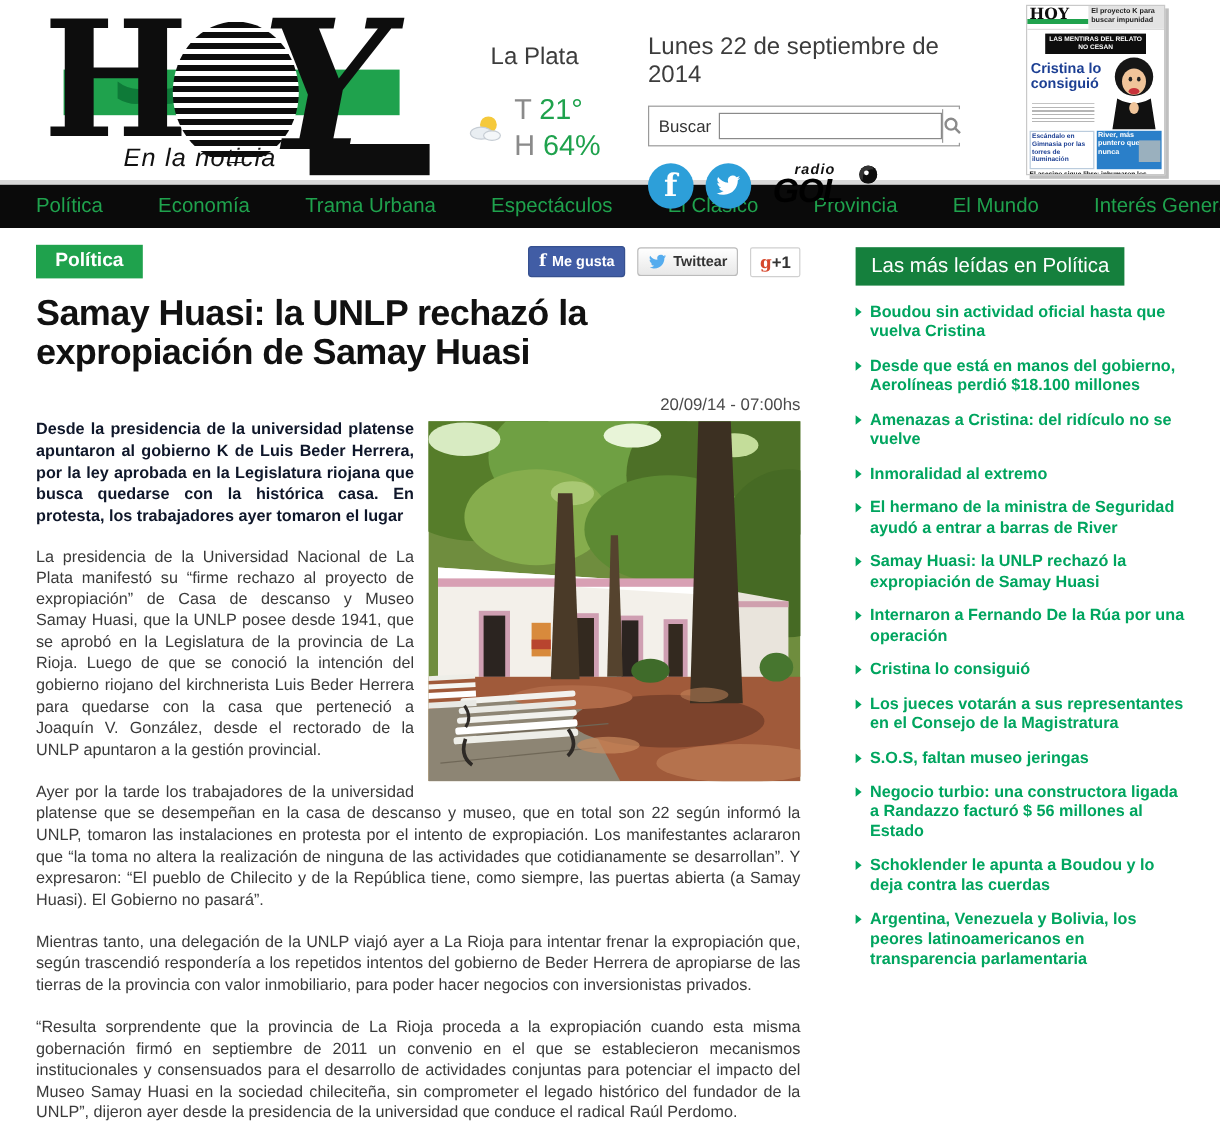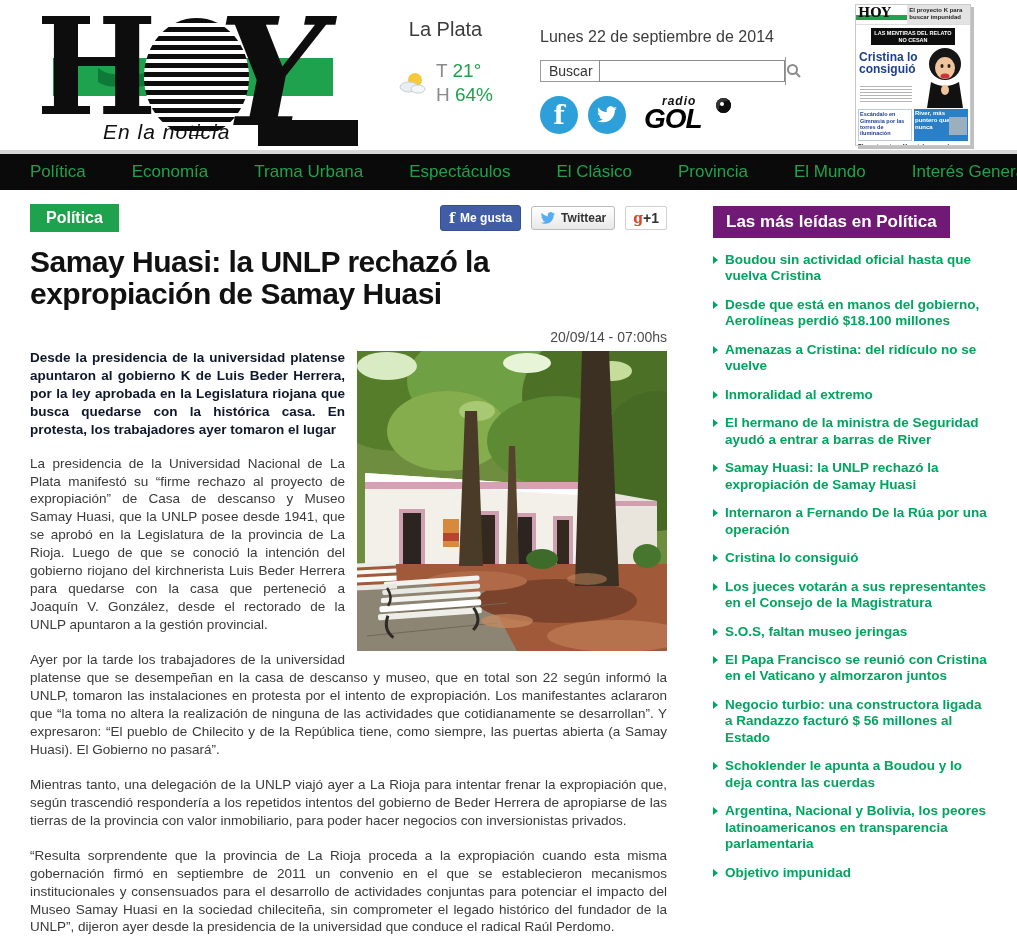--- a/index.html
+++ b/index.html
@@ -18,31 +18,31 @@
   .logo-book { position:absolute; left:88px; top:58px; width:60px; height:26px; }
   .logo-book svg { width:100%; height:100%; }
   .logo-h, .logo-y { position:absolute; font-family:"DejaVu Serif", serif; font-weight:bold; color:#0d0d0d; }
   .logo-h { left:28px; top:-14px; font-size:128px; transform:scaleY(1.05); }
   .logo-y { left:210px; top:-22px; font-size:150px; font-style:italic; }
   .logo-o { position:absolute; left:136px; top:12px; width:105px; height:118px; border-radius:50%;
     background:repeating-linear-gradient(#0d0d0d 0 5px, #ffffff 5px 9px); }
   .logo-tagline { position:absolute; left:95px; bottom:2px; font-style:italic; font-size:21px; color:#111; letter-spacing:1px; }
   .logo-tagline-bar { position:absolute; left:250px; bottom:0; width:100px; height:26px; background:#0d0d0d; }
 
-  .weather { position:absolute; left:378px; top:18px; width:135px; text-align:center; }
+  .weather { position:absolute; left:378px; top:36px; width:135px; text-align:center; }
   .weather-city { font-size:20px; color:#3c3c3c; }
   .weather-rows { margin-top:18px; display:flex; align-items:center; justify-content:center; gap:8px; }
   .weather-icon { width:30px; height:26px; }
-  .weather-vals { text-align:left; font-size:19px; line-height:1.25; }
+  .weather-vals { text-align:left; font-size:24px; line-height:1.25; }
   .wlabel { color:#8a8a8a; }
   .wval { color:#1fa24d; }
 
   .mid { position:absolute; left:540px; top:28px; width:270px; }
-  .date-line { font-size:16px; color:#3c3c3c; }
-  .search-box { margin-top:14px; display:flex; align-items:center; border:1px solid #9a9a9a; height:22px; width:260px; background:#fff; }
+  .date-line { font-size:20px; color:#3c3c3c; }
+  .search-box { margin-top:14px; display:flex; align-items:center; border:1px solid #9a9a9a; height:34px; width:260px; background:#fff; }
   .search-label { font-size:14px; color:#333; padding:0 6px 0 8px; }
   .search-input { flex:1; height:22px; border:1px solid #8a8a8a; font-size:13px; padding:0 4px;
     font-family:"Liberation Sans", sans-serif; outline:none; }
   .search-btn { width:34px; height:28px; border:none; background:#fff; border-left:1px solid #9a9a9a; cursor:pointer;
     display:flex; align-items:center; justify-content:center; }
   .social-row { margin-top:12px; display:flex; align-items:center; gap:10px; }
   .soc-circle { width:38px; height:38px; border-radius:50%; background:#2d9fd9; color:#fff;
     display:flex; align-items:center; justify-content:center; cursor:pointer; }
   .soc-fb-glyph { font-size:26px; font-weight:bold; font-family:"DejaVu Serif", serif; }
   .radiogol { margin-left:8px; cursor:pointer; position:relative; width:95px; height:42px;text-align:right; }
@@ -93,21 +93,21 @@
 
   h1.article-title { font-size:30px; line-height:1.08; color:#111; margin:14px 0 18px 0; letter-spacing:-0.5px; }
   .datetime { font-size:14px; color:#4a4a4a; margin-bottom:4px;text-align:right; }
   .article-figure { float:right; width:310px; height:300px; margin:2px 0 10px 12px; }
   .article-figure svg { width:100%; height:100%; display:block; }
   .lead { font-weight:bold; font-size:13.5px; text-align:justify; line-height:1.33; color:#0f172a; margin-bottom:16px; }
   .body-p { font-size:13.5px; text-align:justify; line-height:1.33; color:#3a3a3a; margin-bottom:17px; }
 
   
   .sidebar { flex:1; padding-top:2px; }
-  .sidebar-title { background:#701a75; color:#fff; font-size:17px; font-weight:bold; padding:6px 13px; display:inline-block; margin-bottom:14px; }
+  .sidebar-title { background:#15803d; color:#fff; font-size:17px; font-weight:normal; padding:6px 13px; display:inline-block; margin-bottom:14px; }
   .side-item { position:relative; padding-left:12px; margin-bottom:12px; font-size:13.5px; font-weight:bold;
     color:#00a55f; line-height:1.22; cursor:pointer; }
   .side-item::before { content:""; position:absolute; left:0; top:4px; width:0; height:0;
     border-left:5px solid #00a55f; border-top:4px solid transparent; border-bottom:4px solid transparent; }
 </style>
 </head>
 <body>
 
 <div class="header">
 
@@ -327,20 +327,18 @@
     <div class="side-item">Boudou sin actividad oficial hasta que vuelva Cristina</div>
         <div class="side-item">Desde que está en manos del gobierno, Aerolíneas perdió $18.100 millones</div>
         <div class="side-item">Amenazas a Cristina: del ridículo no se vuelve</div>
         <div class="side-item">Inmoralidad al extremo</div>
         <div class="side-item">El hermano de la ministra de Seguridad ayudó a entrar a barras de River</div>
         <div class="side-item">Samay Huasi: la UNLP rechazó la expropiación de Samay Huasi</div>
         <div class="side-item">Internaron a Fernando De la Rúa por una operación</div>
         <div class="side-item">Cristina lo consiguió</div>
         <div class="side-item">Los jueces votarán a sus representantes en el Consejo de la Magistratura</div>
         <div class="side-item">S.O.S, faltan museo jeringas</div>
-        <div class="side-item">El Papa Francisco se reunió con Cristina en el Vaticano y almorzaron juntos</div>
         <div class="side-item">Negocio turbio: una constructora ligada a Randazzo facturó $ 56 millones al Estado</div>
         <div class="side-item">Schoklender le apunta a Boudou y lo deja contra las cuerdas</div>
-        <div class="side-item">Argentina, Nacional y Bolivia, los peores latinoamericanos en transparencia parlamentaria</div>
-        <div class="side-item">Objetivo impunidad</div>
+        <div class="side-item">Argentina, Venezuela y Bolivia, los peores latinoamericanos en transparencia parlamentaria</div>
       </div>
   </div>
 </div>
 
 </body></html>

